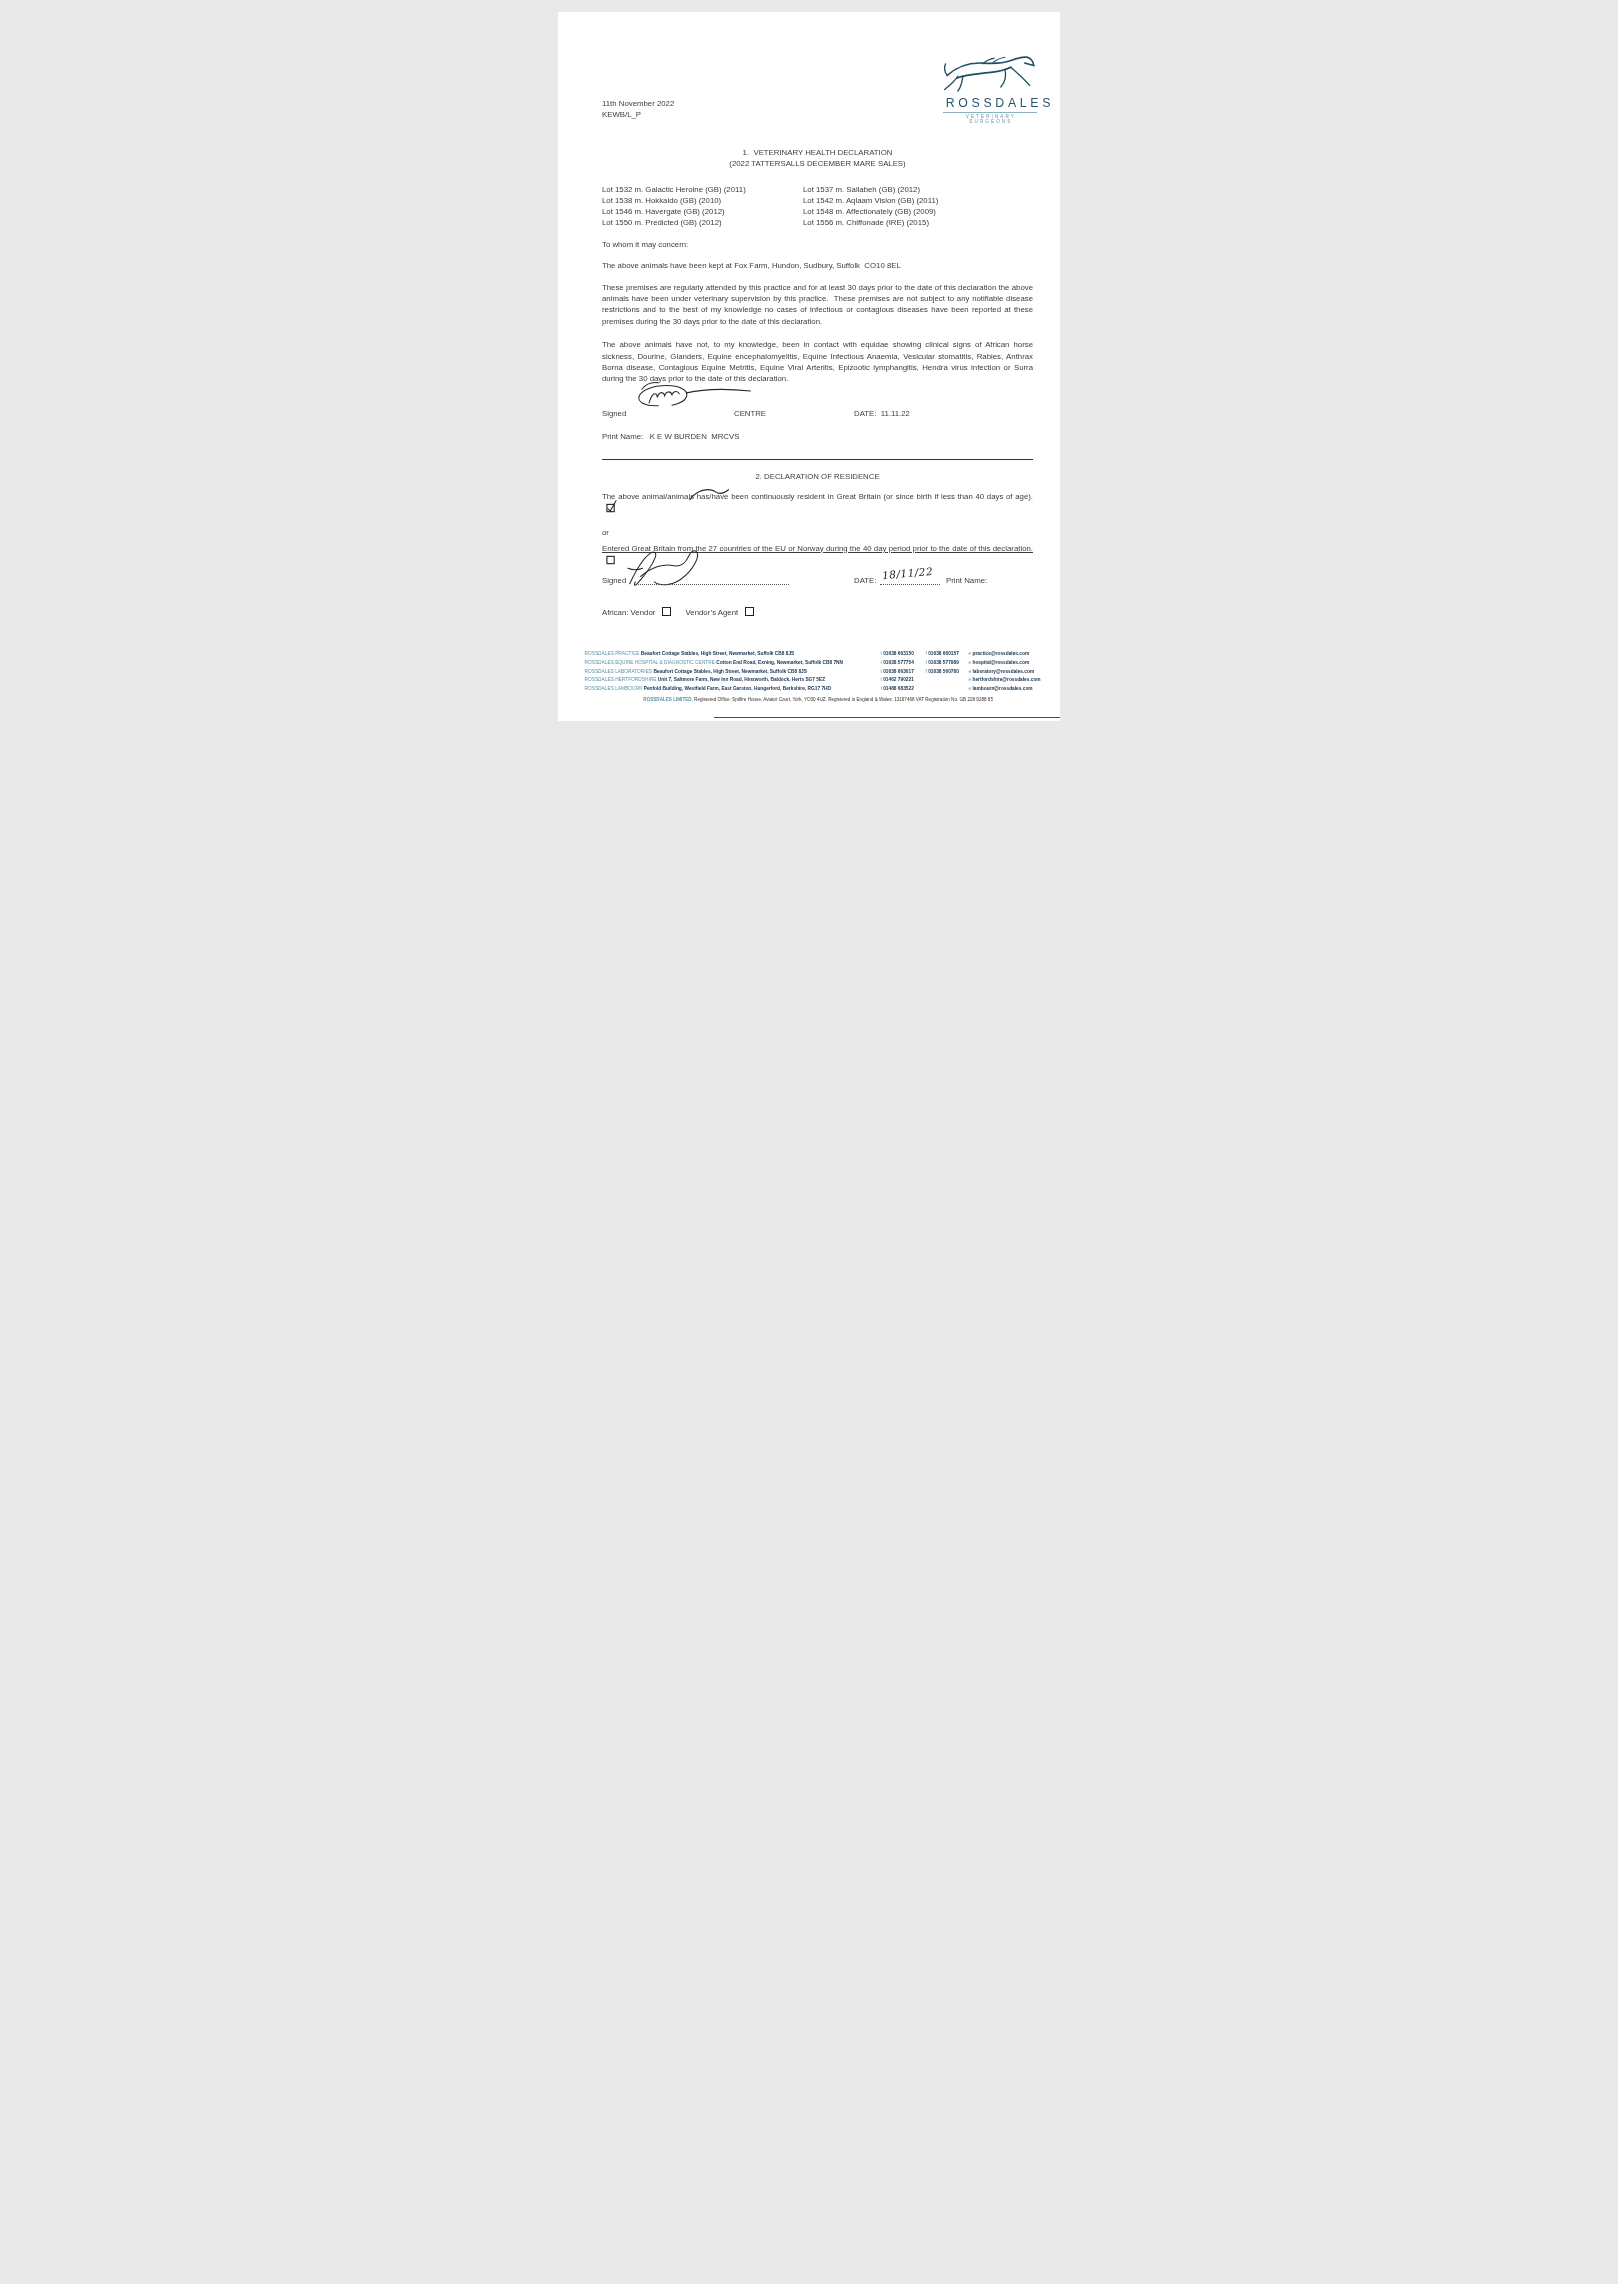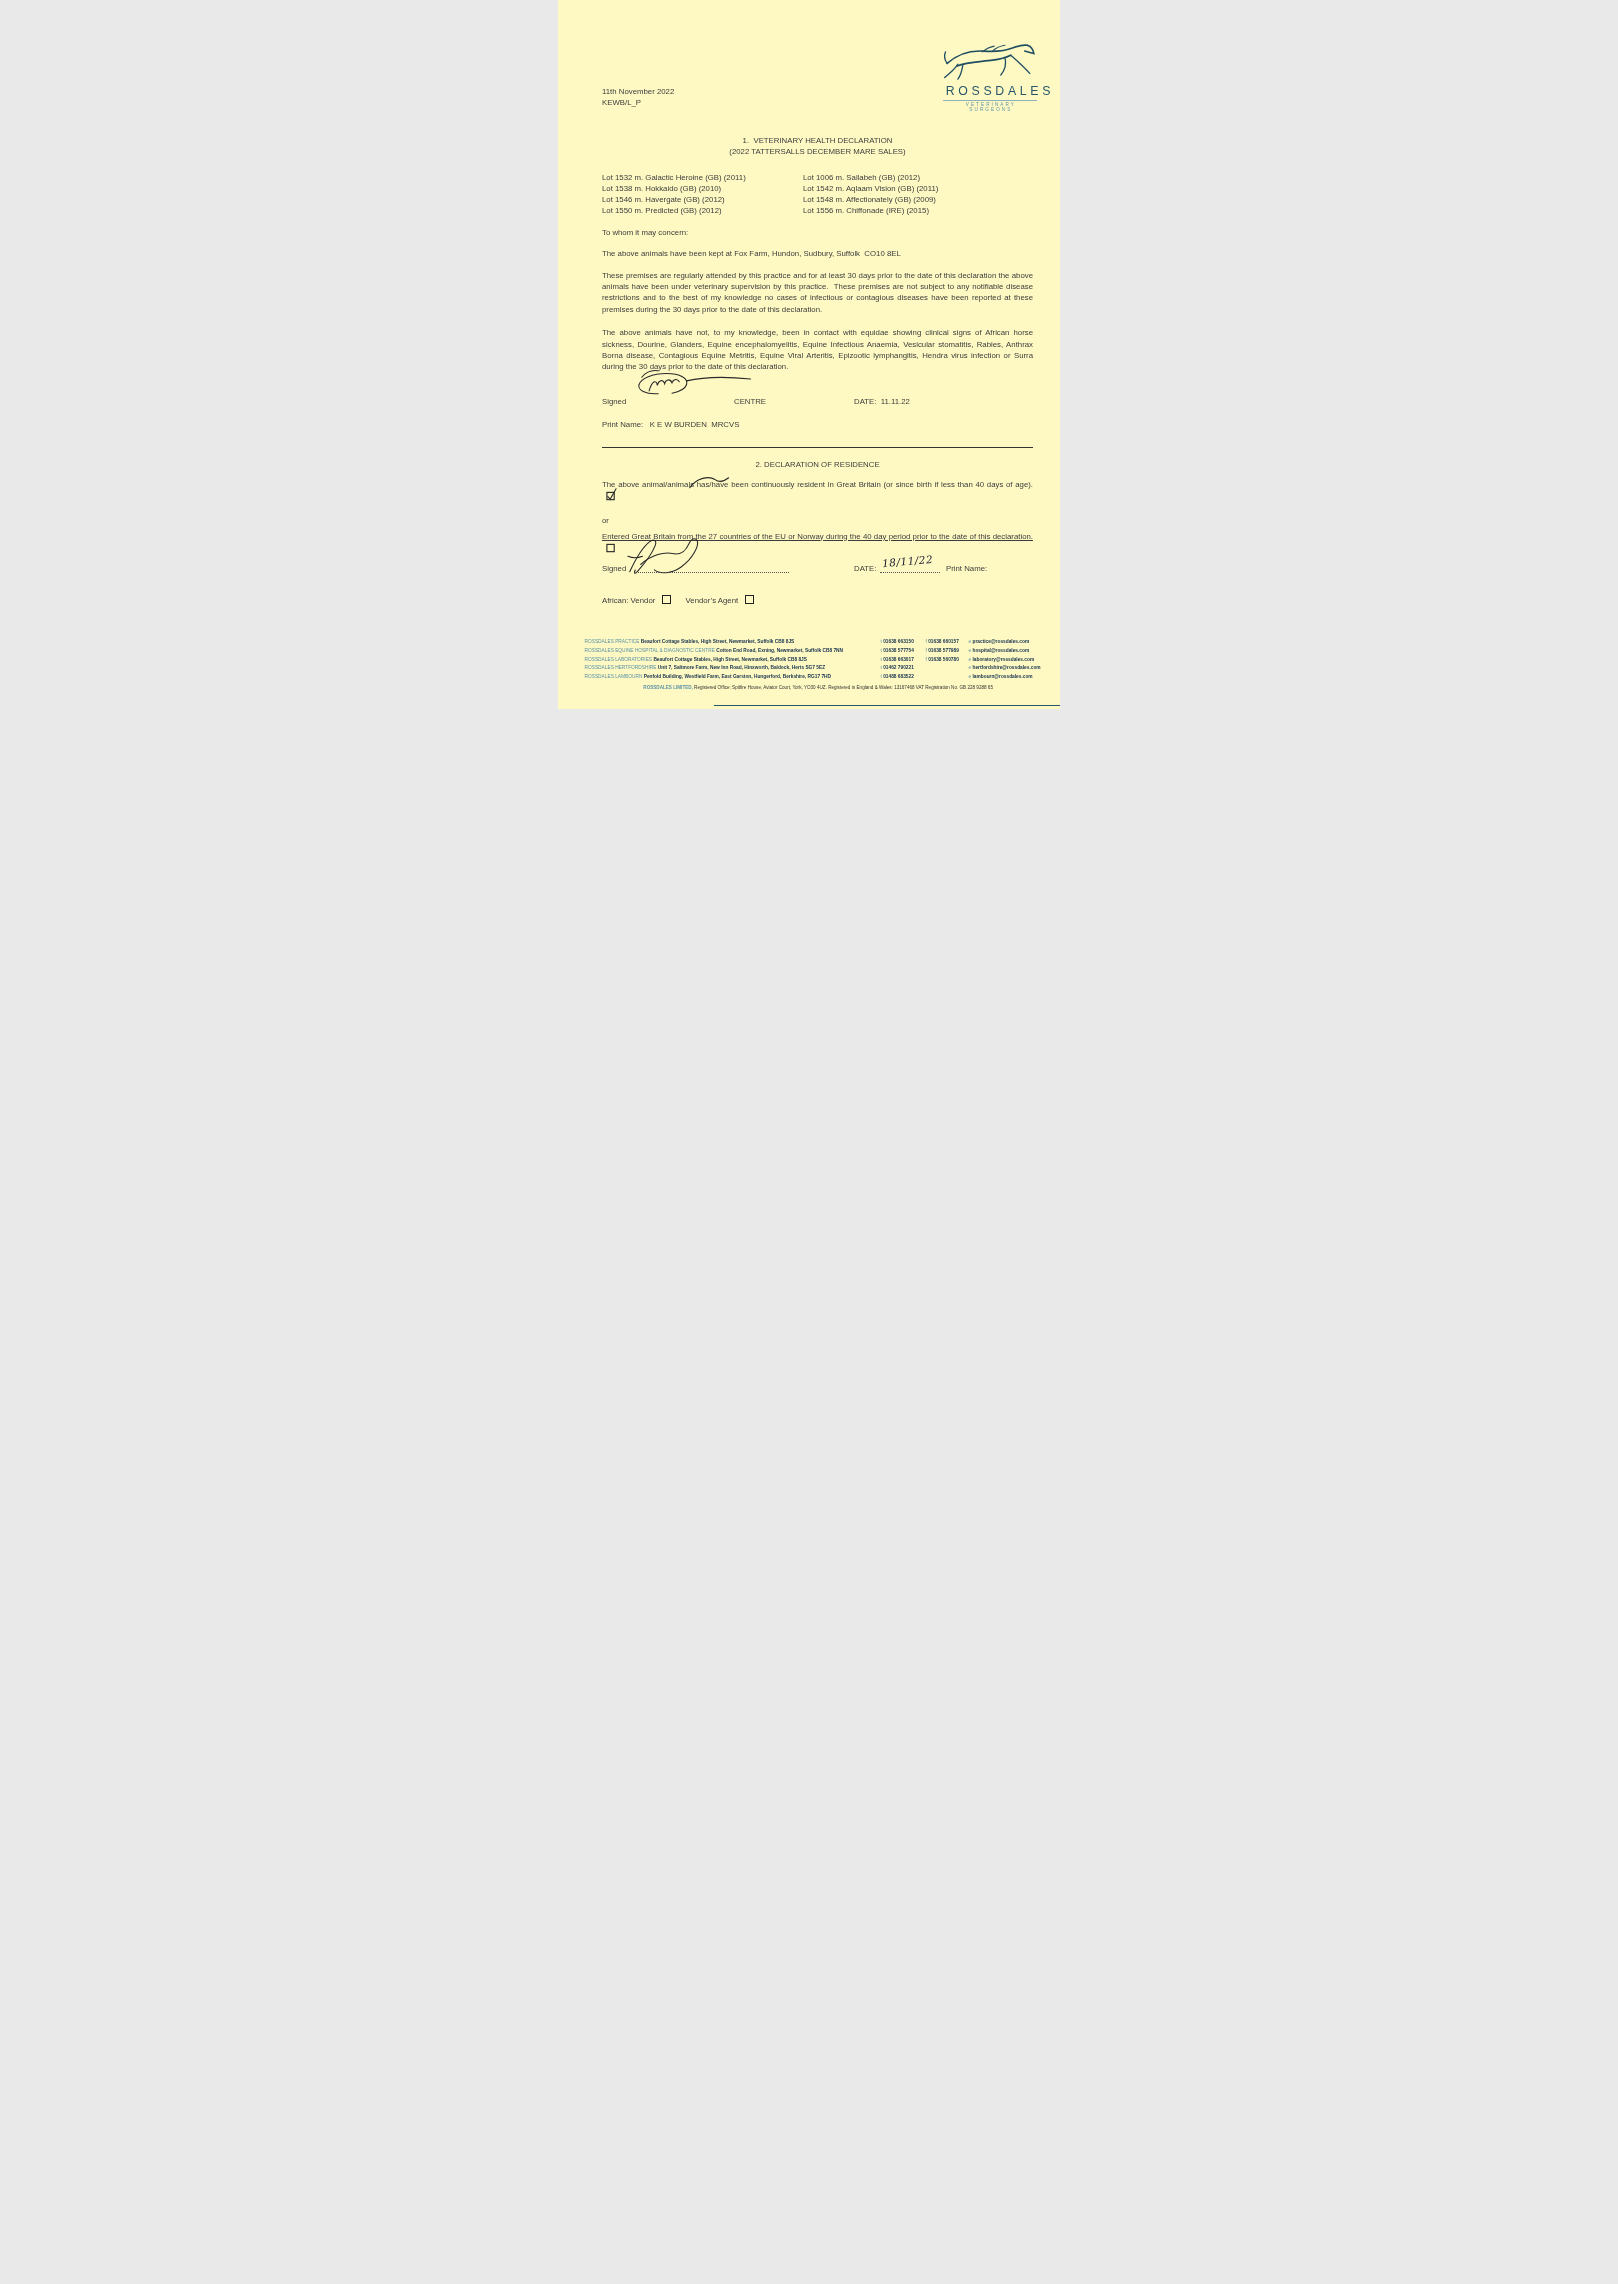--- a/index.html
+++ b/index.html
@@ -1,20 +1,20 @@
 <!DOCTYPE html>
 <html style="font-size:7.3px"><head>
 <meta charset="utf-8">
 <style>
   html,body{margin:0;padding:0;background:#e9e9e9;}
   .page{
     position:relative;
     width:502px;height:709px;
-    margin:0 auto;
-    background:#fef9c3;
+    margin:12px auto;
+    background:#ffffff;
     font-family:"Liberation Sans", sans-serif;
     color:#3c3c3c;
     font-size:7.8px;
     overflow:hidden;
   }
   .pre{white-space:pre-wrap;}
 
   
   .dateline{position:absolute;top:87px;left:44px;line-height:10.5px;}
   .logo{position:absolute;top:39px;left:384px;width:96px;text-align:center;}
@@ -112,21 +112,21 @@
     </div>
 
     <div class="lots">
       <div>
         <div>Lot 1532 m. Galactic Heroine (GB) (2011)</div>
         <div>Lot 1538 m. Hokkaido (GB) (2010)</div>
         <div>Lot 1546 m. Havergate (GB) (2012)</div>
         <div>Lot 1550 m. Predicted (GB) (2012)</div>
       </div>
       <div>
-        <div>Lot 1006 m. Sallabeh (GB) (2012)</div>
+        <div>Lot 1537 m. Sallabeh (GB) (2012)</div>
         <div>Lot 1542 m. Aqlaam Vision (GB) (2011)</div>
         <div>Lot 1548 m. Affectionately (GB) (2009)</div>
         <div>Lot 1556 m. Chiffonade (IRE) (2015)</div>
       </div>
     </div>
 
     <div class="salutation">To whom it may concern:</div>
 
     <div class="kept pre">The above animals have been kept at Fox Farm, Hundon, Sudbury, Suffolk  CO10 8EL</div>
 

